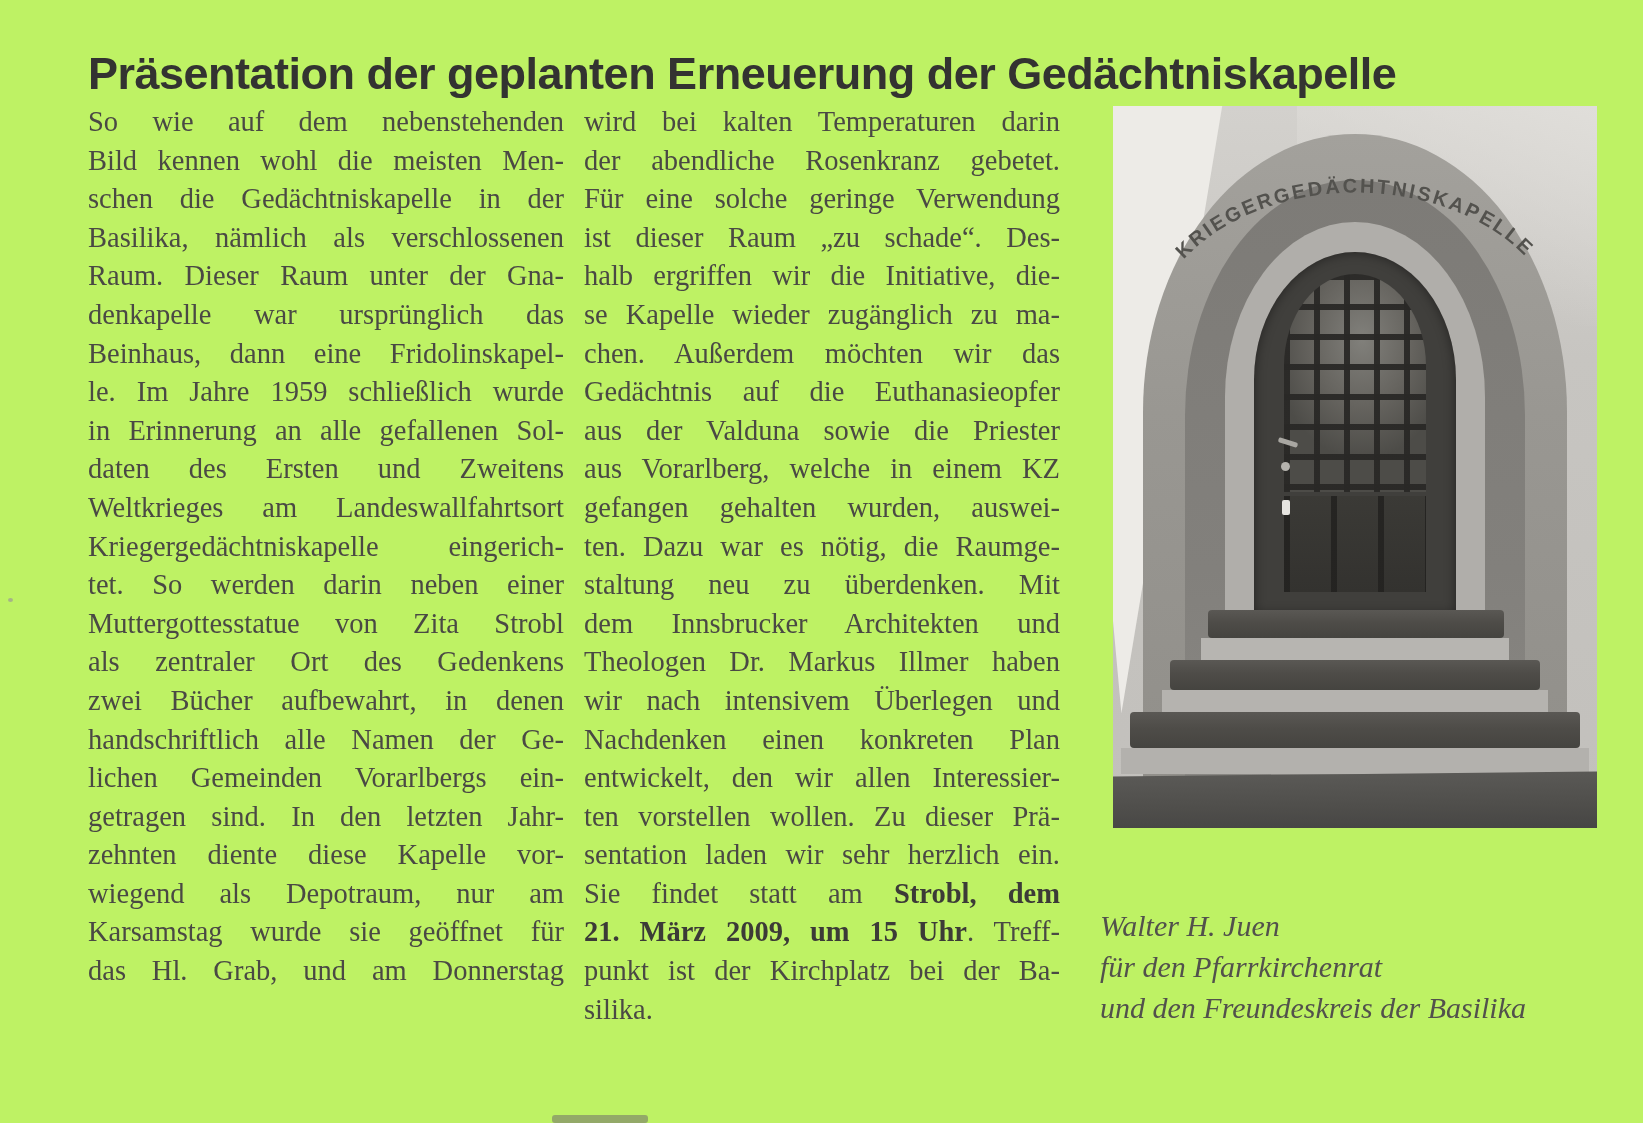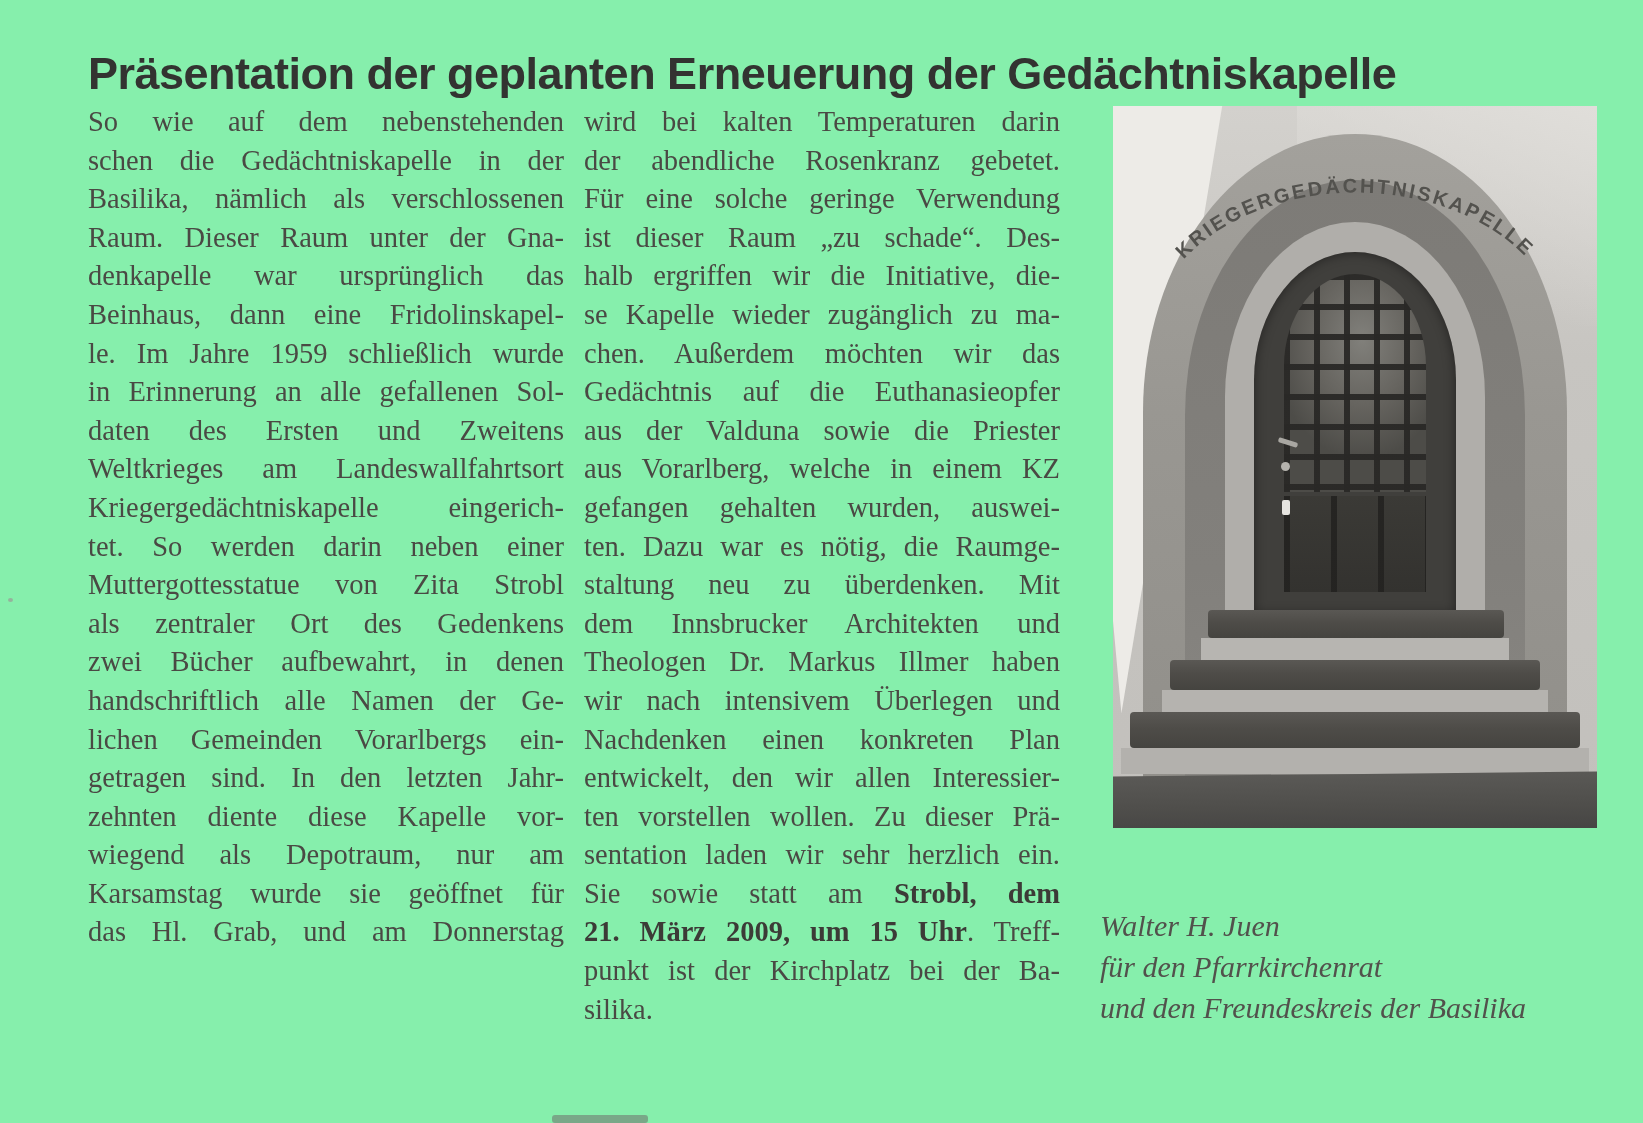--- a/index.html
+++ b/index.html
@@ -1,19 +1,19 @@
 <!DOCTYPE html>
 <html style="--title: #333331; --text: #4a4944; --wall: #c7c5c1; --band: #999792; --recess: #82807c; --frame: #b0aeaa; --door: #403f3c; --step: #4e4c48; --floor: #4f4e4b; --inscription: #53524e;"><head>
 <meta charset="utf-8">
 <style>
   html,body{margin:0;padding:0;background:#e8e8e6;}
   .page{
     position:relative;
     width:1643px;height:1123px;
-    background:#86efac;
+    background:#bef264;
     overflow:hidden;
     font-family:"Liberation Serif", serif;
   }
   
   .title{
     position:absolute;left:88px;top:18px;width:1460px;
     font-family:"Liberation Sans", sans-serif;
     font-weight:bold;font-size:45px;letter-spacing:-0.5px;
     color:var(--title,#333331);
     white-space:nowrap;
@@ -108,20 +108,21 @@
 </style>
 </head>
 <body>
 
 <div class="page">
 
   <h1 class="title">Präsentation der geplanten Erneuerung der Gedächtniskapelle</h1>
 
   <div class="col col-left">
       <div class="line">So wie auf dem nebenstehenden</div>
+      <div class="line">Bild kennen wohl die meisten Men-</div>
       <div class="line">schen die Gedächtniskapelle in der</div>
       <div class="line">Basilika, nämlich als verschlossenen</div>
       <div class="line">Raum. Dieser Raum unter der Gna-</div>
       <div class="line">denkapelle war ursprünglich das</div>
       <div class="line">Beinhaus, dann eine Fridolinskapel-</div>
       <div class="line">le. Im Jahre 1959 schließlich wurde</div>
       <div class="line">in Erinnerung an alle gefallenen Sol-</div>
       <div class="line">daten des Ersten und Zweitens</div>
       <div class="line">Weltkrieges am Landeswallfahrtsort</div>
       <div class="line">Kriegergedächtniskapelle eingerich-</div>
@@ -151,21 +152,21 @@
       <div class="line">gefangen gehalten wurden, auswei-</div>
       <div class="line">ten. Dazu war es nötig, die Raumge-</div>
       <div class="line">staltung neu zu überdenken. Mit</div>
       <div class="line">dem Innsbrucker Architekten und</div>
       <div class="line">Theologen Dr. Markus Illmer haben</div>
       <div class="line">wir nach intensivem Überlegen und</div>
       <div class="line">Nachdenken einen konkreten Plan</div>
       <div class="line">entwickelt, den wir allen Interessier-</div>
       <div class="line">ten vorstellen wollen. Zu dieser Prä-</div>
       <div class="line">sentation laden wir sehr herzlich ein.</div>
-      <div class="line"><span>Sie sowie statt am </span><b>Strobl, dem</b></div>
+      <div class="line"><span>Sie findet statt am </span><b>Strobl, dem</b></div>
       <div class="line"><b>21. März 2009, um 15 Uhr</b><span>. Treff-</span></div>
       <div class="line">punkt ist der Kirchplatz bei der Ba-</div>
       <div class="line no-just">silika.</div>
     </div>
 
   <figure class="photo">
     <div class="wedge"></div>
     <div class="toplight"></div>
     <div class="band"></div>
     <div class="recess"></div>

